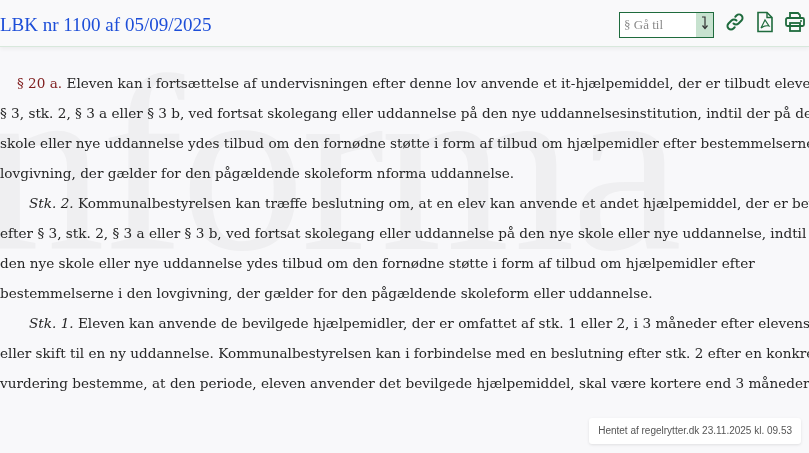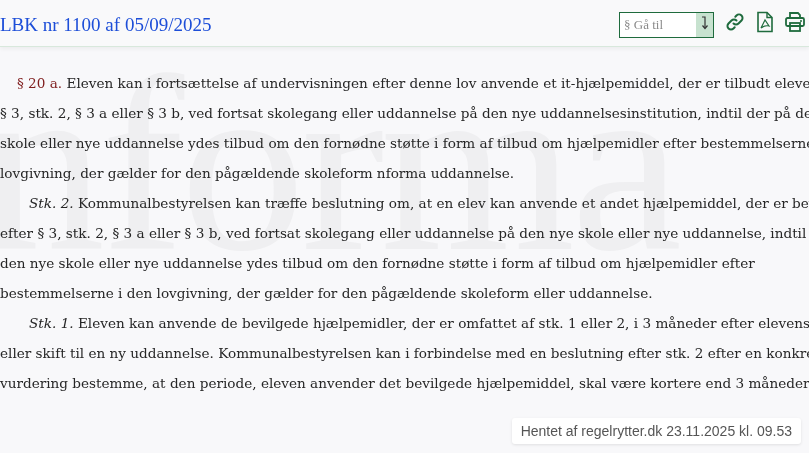--- a/index.html
+++ b/index.html
@@ -103,21 +103,21 @@
     .footer-badge {
       position: absolute;
       right: 8px;
       top: 418px;
       height: 26px;
       padding: 0 9px;
       background: #ffffff;
       border-radius: 3px;
       box-shadow: 0 1px 3px rgba(0,0,0,0.10);
       font-family: "Liberation Sans", sans-serif;
-      font-size: 14px;
+      font-size: 10px;
       color: #555;
       line-height: 26px;
       z-index: 2;
     }
   </style>
 </head>
 <body>
 
 <div class="watermark">nforma</div>
 

